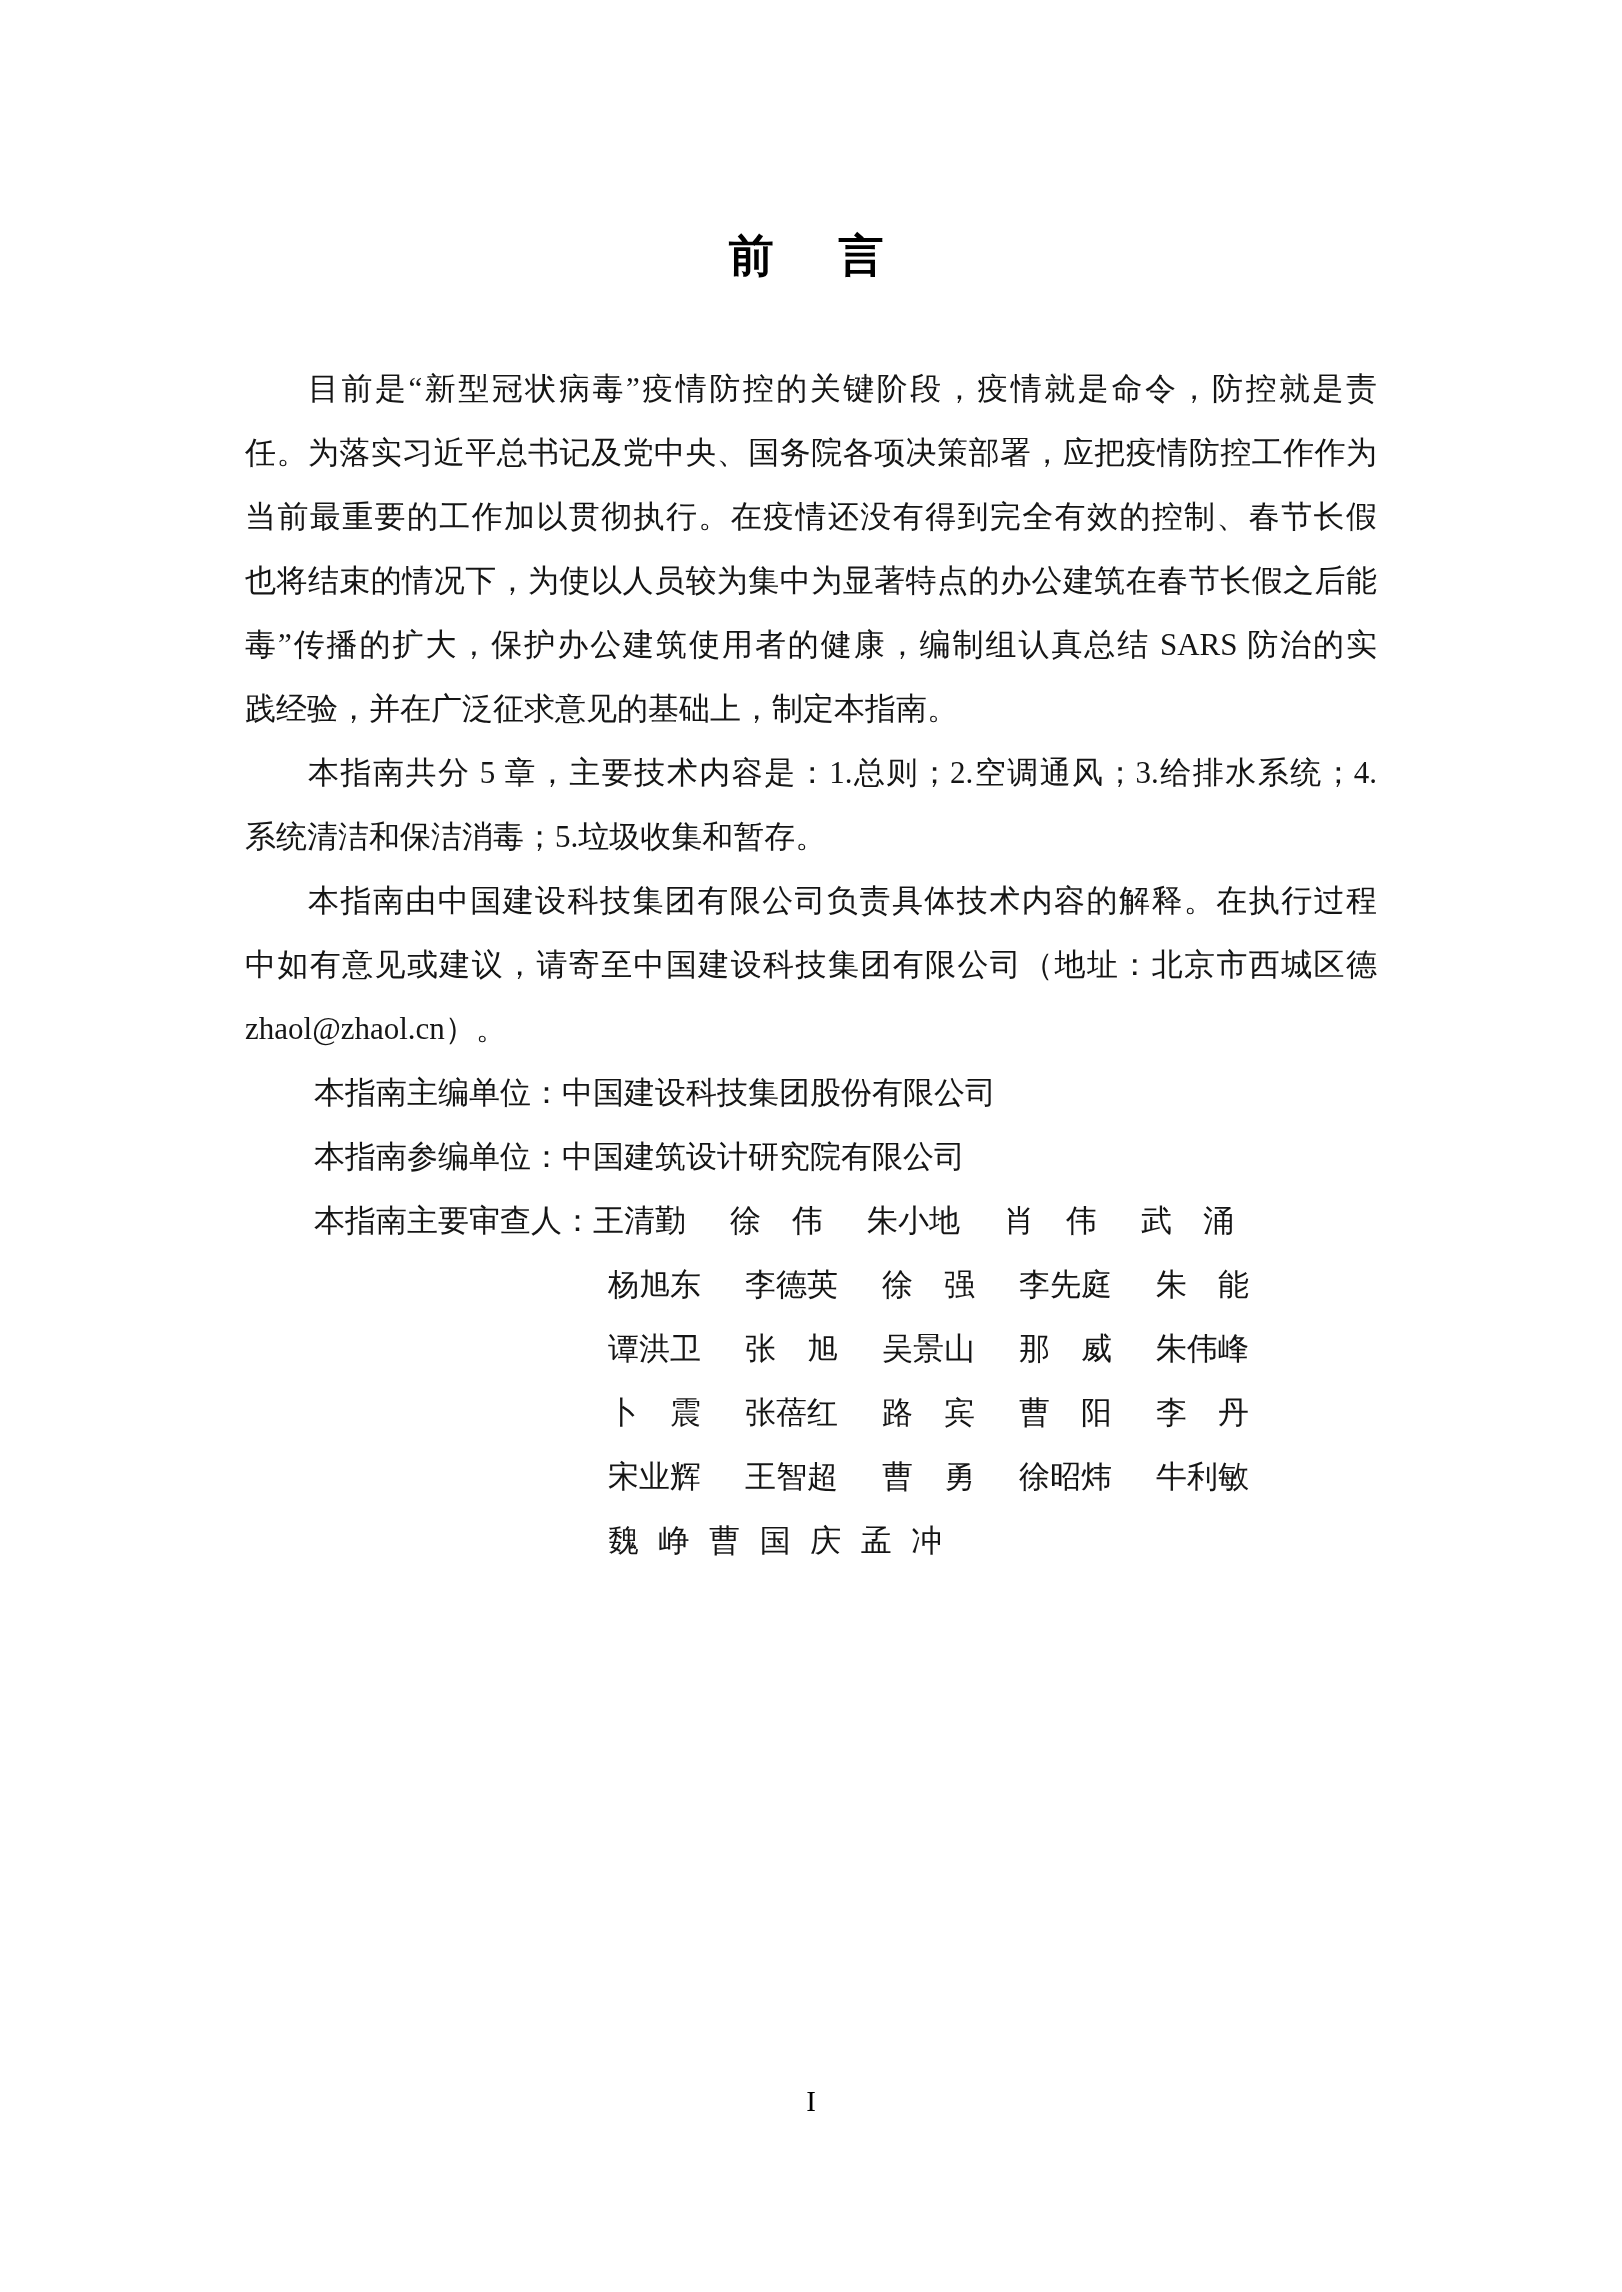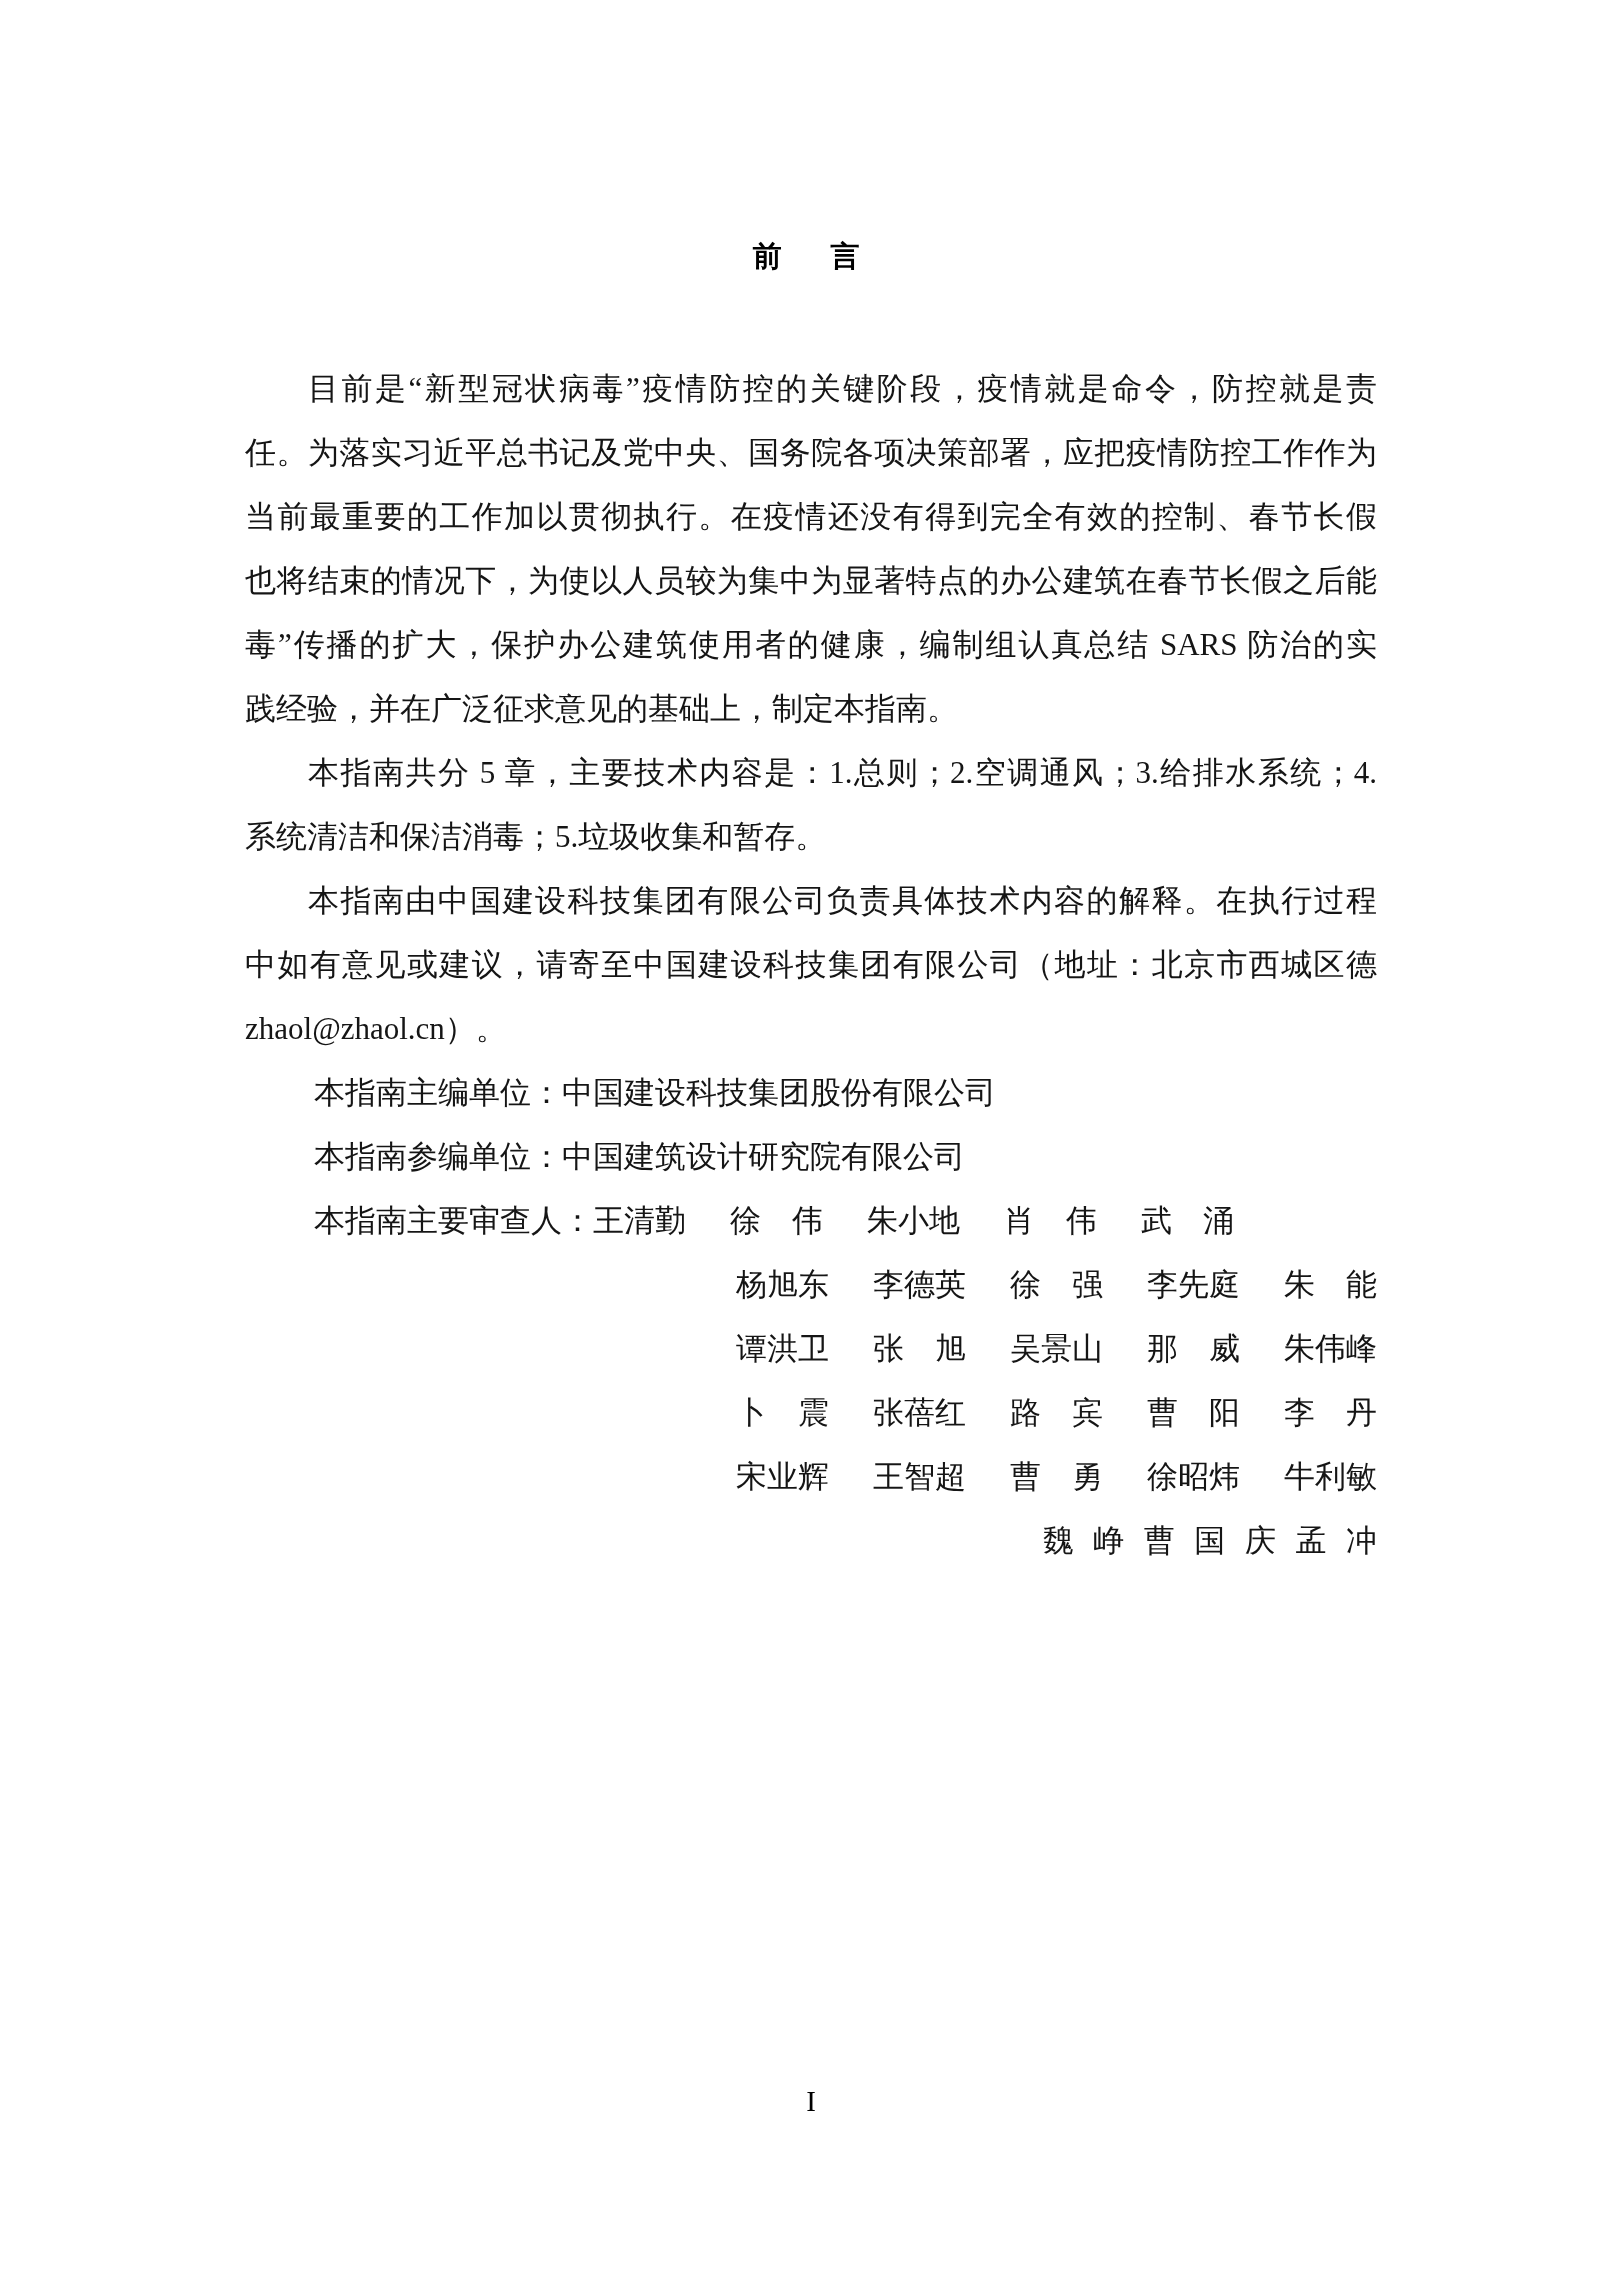--- a/index.html
+++ b/index.html
@@ -9,37 +9,37 @@
     margin:0 auto;
     background:#ffffff;
     font-family:"Liberation Serif","DejaVu Serif",serif;
     color:#151515;
     overflow:hidden;
   }
   .doc-title{
     position:absolute;
     top:227px;left:245px;width:1132px;
     text-align:center;
-    font-size:29px;
+    font-size:45px;
     font-weight:bold;
     letter-spacing:9.8px;
     line-height:59px;
     color:#000;
   }
   .textblock{
     position:absolute;
     left:245px;top:357px;width:1132px;
     font-size:31px;
     line-height:64px;
   }
   .ln{height:64px;}
   .ln.j{text-align:justify;text-align-last:justify;}
   .ln.ind{text-indent:63px;}
   .ln.credit{padding-left:69px;}
-  .ln.names-row{padding-left:363px;white-space:nowrap;text-align:right;}
+  .ln.names-row{padding-left:363px;white-space:nowrap;}
   .namecell{display:inline-block;margin-right:44px;}
   .namecell:last-child{margin-right:0;}
   .spaced{word-spacing:11.8px;}
   .label{display:inline;}
   .page-number{
     position:absolute;
     left:0;right:0;top:2082px;
     text-align:center;
     font-size:29px;
     line-height:39px;

